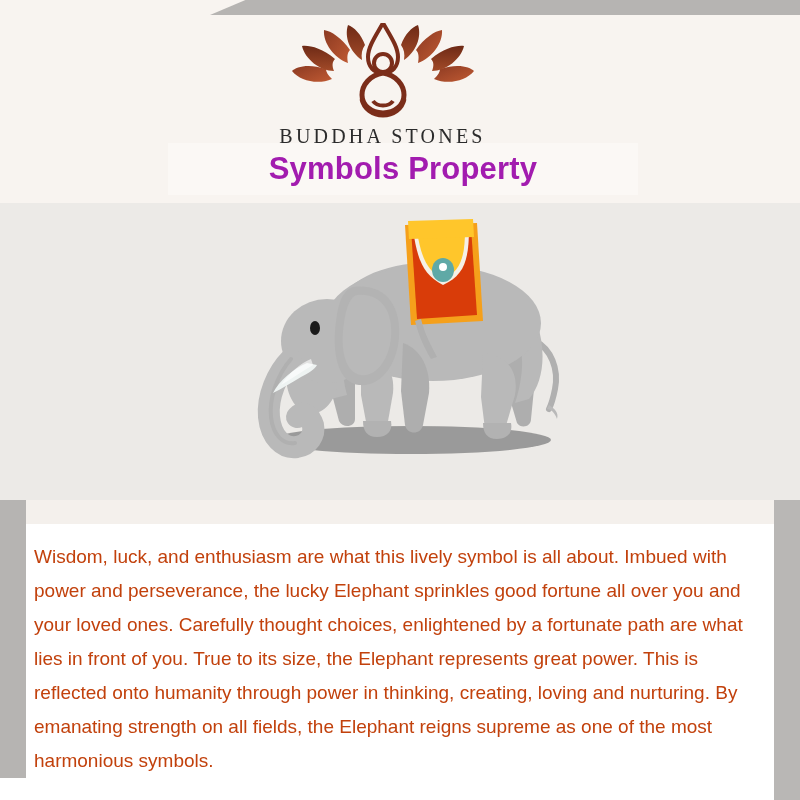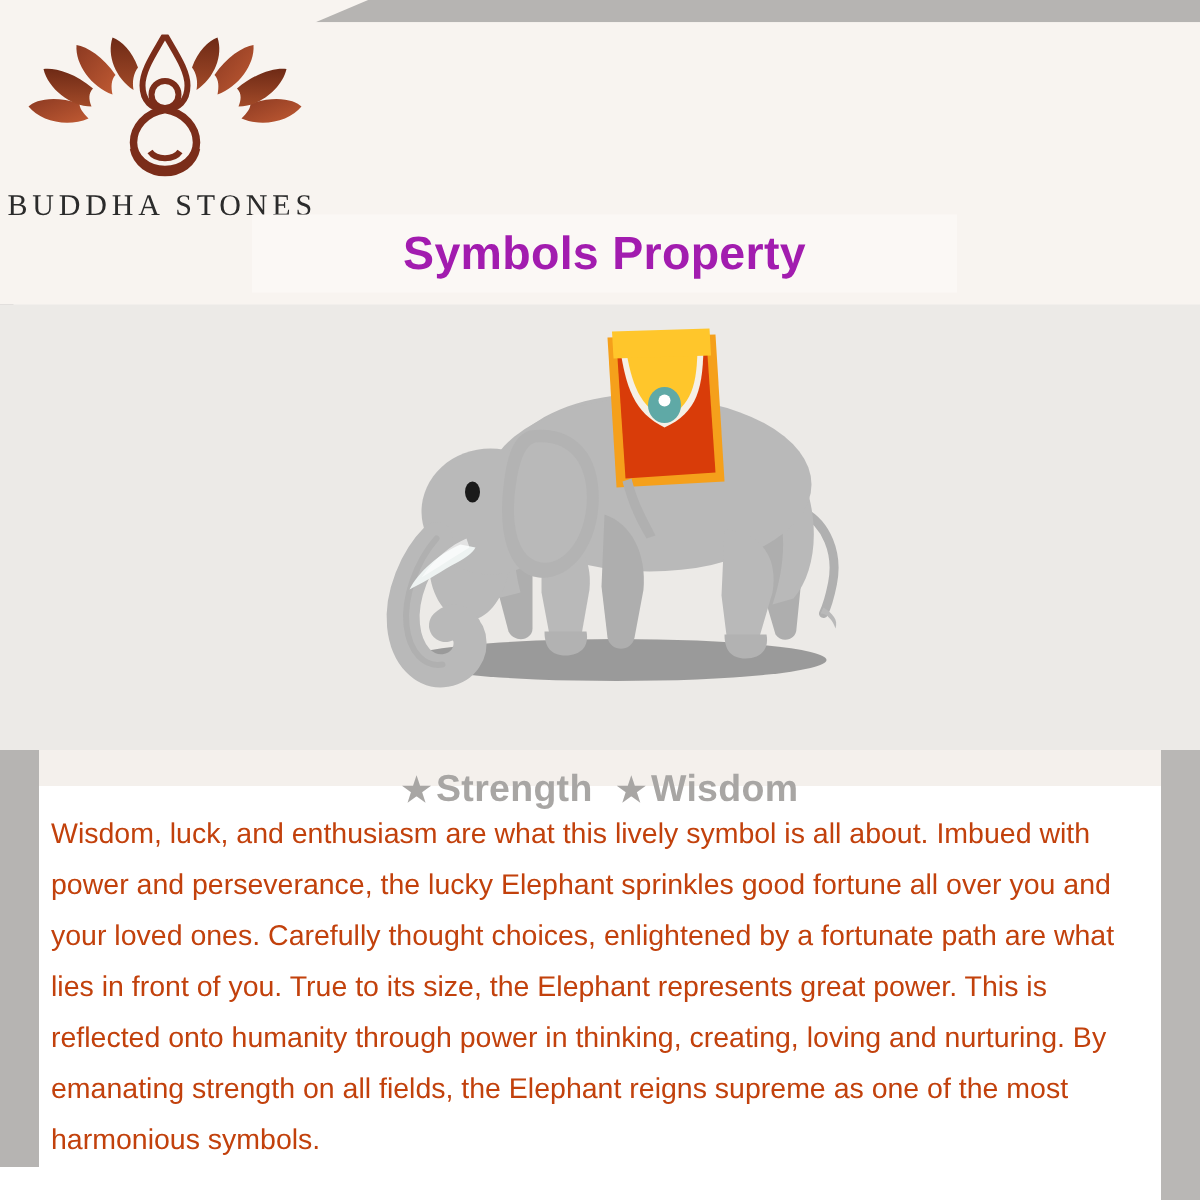--- a/index.html
+++ b/index.html
@@ -55,23 +55,23 @@
     position: absolute;
     top: 15px;
     left: 0;
     width: 800px;
     height: 188px;
     background: #f8f4f0;
   }
   .logo-wrap {
     position: absolute;
     top: 8px;
-    left: 5px;
+    left: 16px;
     width: 733px;
-    text-align: left;
+    text-align: center;
   }
   .logo-mark { display: block; margin: 0 auto; }
   .logo-text {
     margin-top: 2px;
     font-family: "Liberation Serif", serif;
     font-size: 20px;
     letter-spacing: 3.2px;
     color: #2b2b2b;
   }
 
@@ -307,19 +307,16 @@
       </svg>
     </span>
   </div>
 
 
   <div class="body-section"></div>
   <div class="strip-fade-left"></div>
   <div class="edge-strip-left"></div>
   <div class="edge-strip-right"></div>
 
-  <div class="attributes">
-    <span class="attr-item"><span class="star">★</span><span>Strength</span></span><span class="attr-item"><span class="star">★</span><span>Wisdom</span></span>
-  </div>
 
   <div class="description">Wisdom, luck, and enthusiasm are what this lively symbol is all about. Imbued with power and perseverance, the lucky Elephant sprinkles good fortune all over you and your loved ones. Carefully thought choices, enlightened by a fortunate path are what lies in front of you. True to its size, the Elephant represents great power. This is reflected onto humanity through power in thinking, creating, loving and nurturing. By emanating strength on all fields, the Elephant reigns supreme as one of the most harmonious symbols.</div>
 
 </div>
 
 </body></html>

